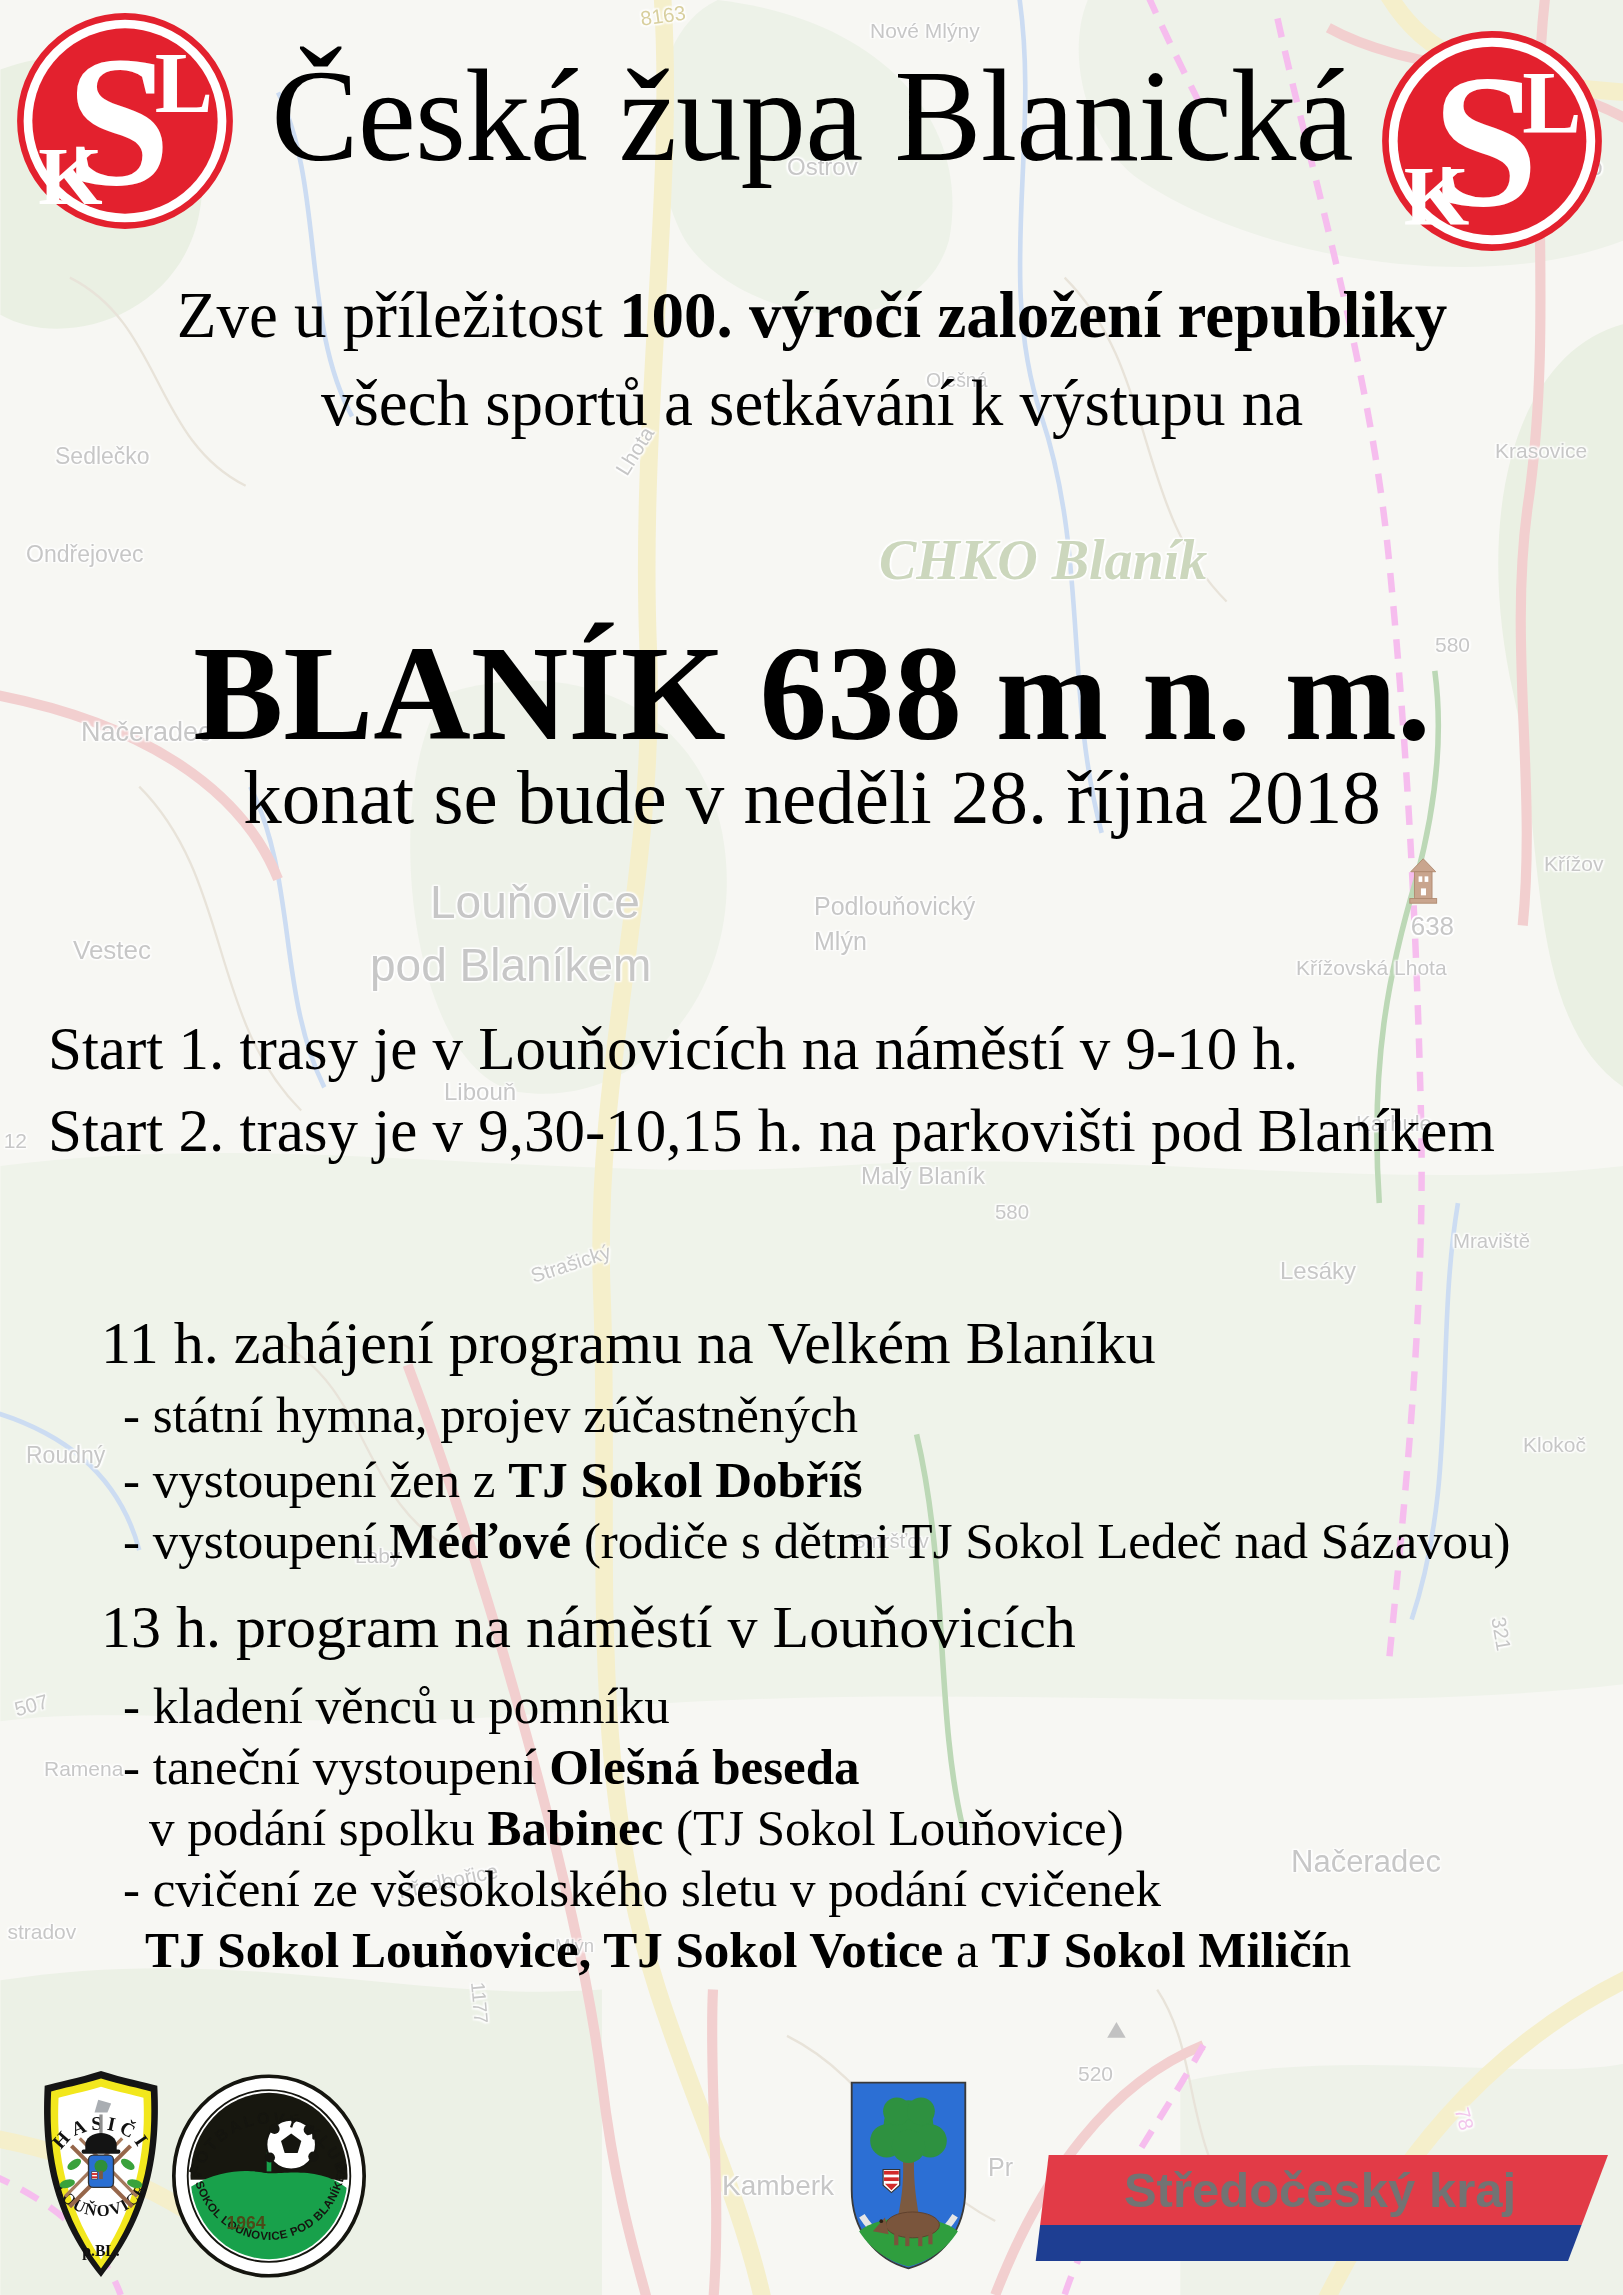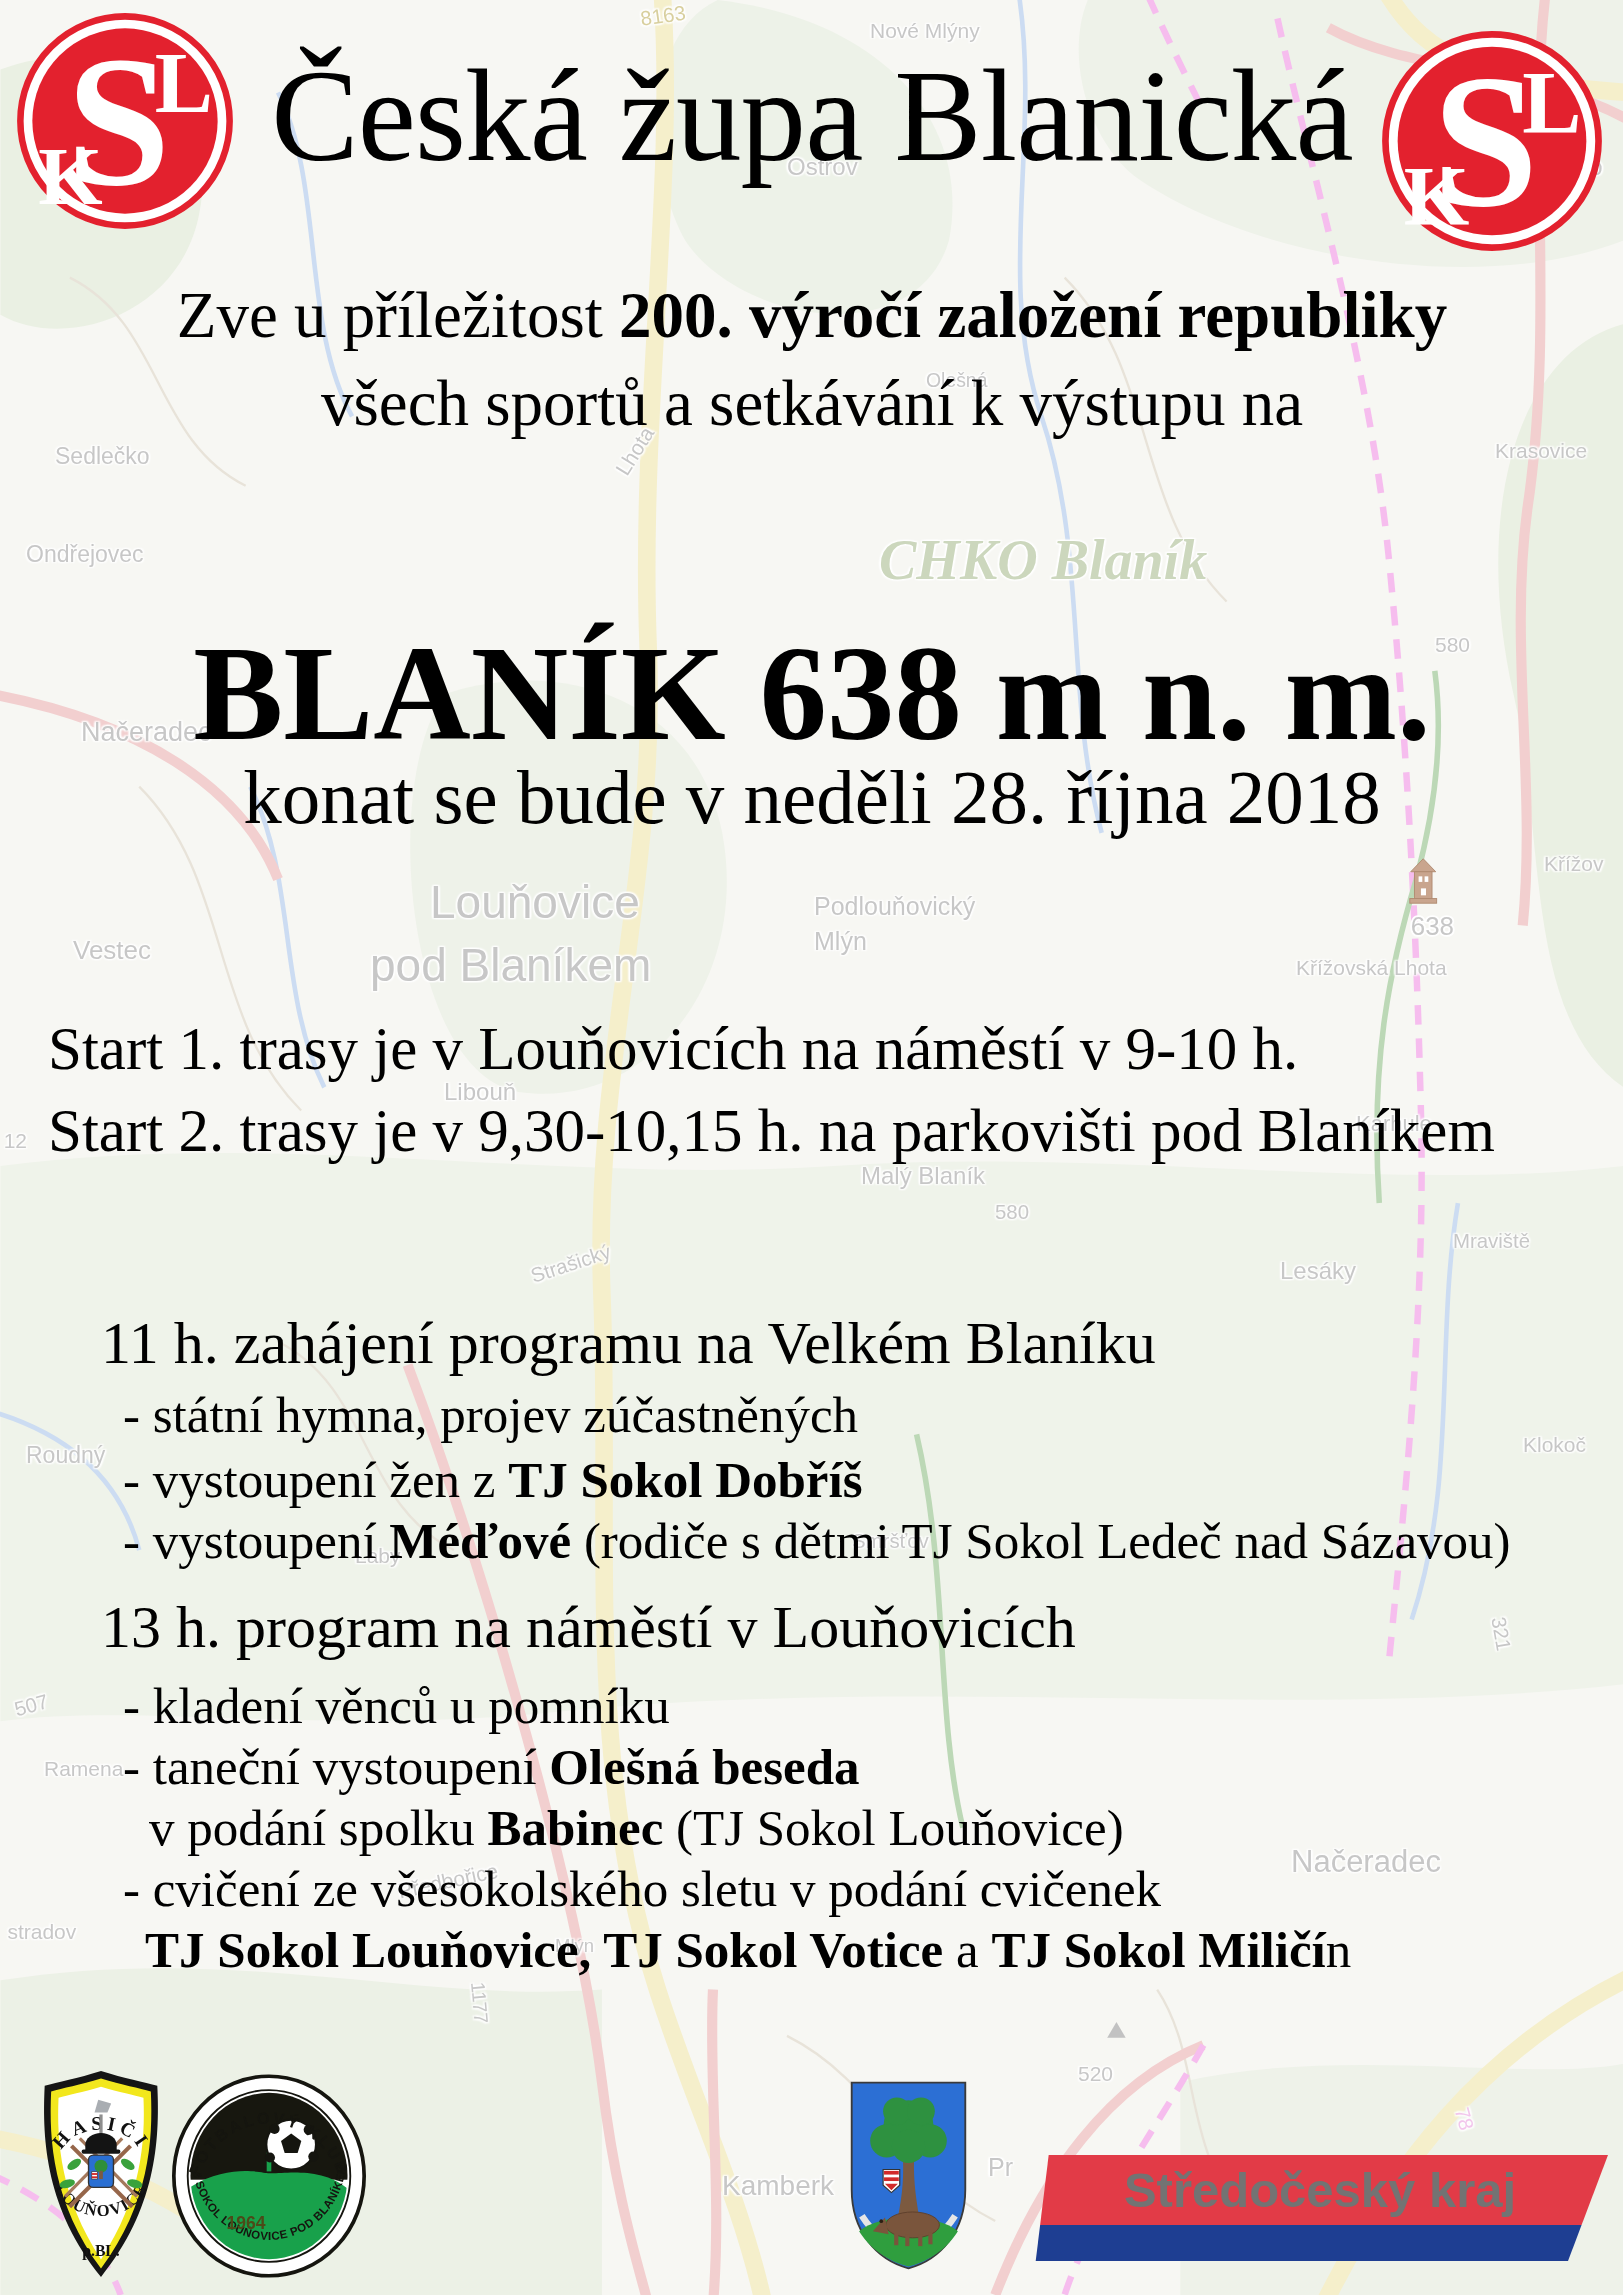--- a/index.html
+++ b/index.html
@@ -161,21 +161,21 @@
   <circle cx="50" cy="50" r="48" fill="#fff" stroke="#e3212e" stroke-width="3"></circle>
   <circle cx="50" cy="50" r="42.5" fill="#e3212e"></circle>
   <text class="sokol-letter" x="47" y="79" font-size="86" text-anchor="middle">S</text>
   <text class="sokol-letter" x="77" y="46" font-size="40" text-anchor="middle">L</text>
   <text class="sokol-letter" x="25" y="88" font-size="38" text-anchor="middle">K</text>
 </svg>
 
 <div id="title" class="layer centered">Česká župa Blanická</div>
 
 <div id="intro" class="layer centered">
-  <div><span>Zve u příležitost </span><span class="b">200. výročí založení republiky</span></div>
+  <div><span>Zve u příležitost </span><span class="b">100. výročí založení republiky</span></div>
   <div>všech sportů a setkávání k výstupu na</div>
 </div>
 
 <div id="blanik" class="layer centered">BLANÍK 638 m n. m.</div>
 <div id="dateline" class="layer centered">konat se bude v neděli 28. října 2018</div>
 
 <div class="layer startline" style="top:1014px">Start 1. trasy je v Louňovicích na náměstí v 9-10 h.</div>
 <div class="layer startline" style="top:1096px">Start 2. trasy je v 9,30-10,15 h. na parkovišti pod Blaníkem</div>
 
 <div class="layer ph" style="top:1309px">11 h. zahájení programu na Velkém Blaníku</div>

